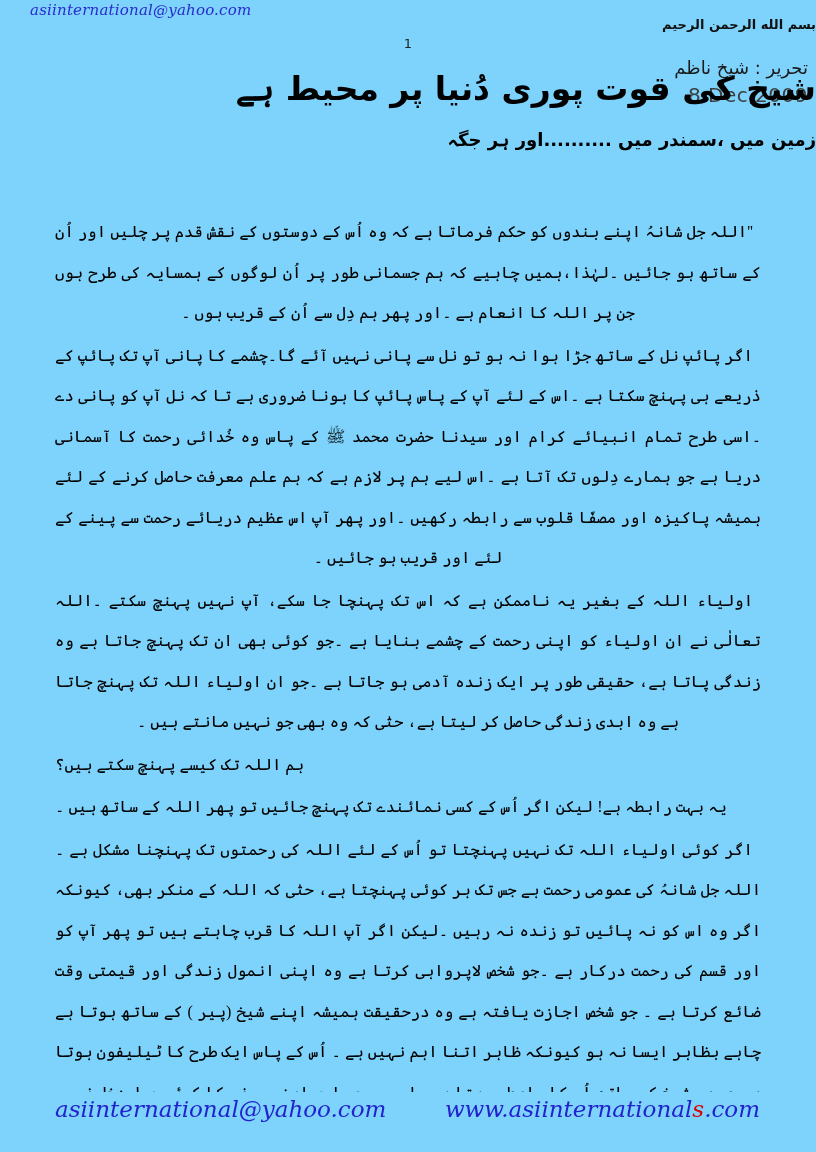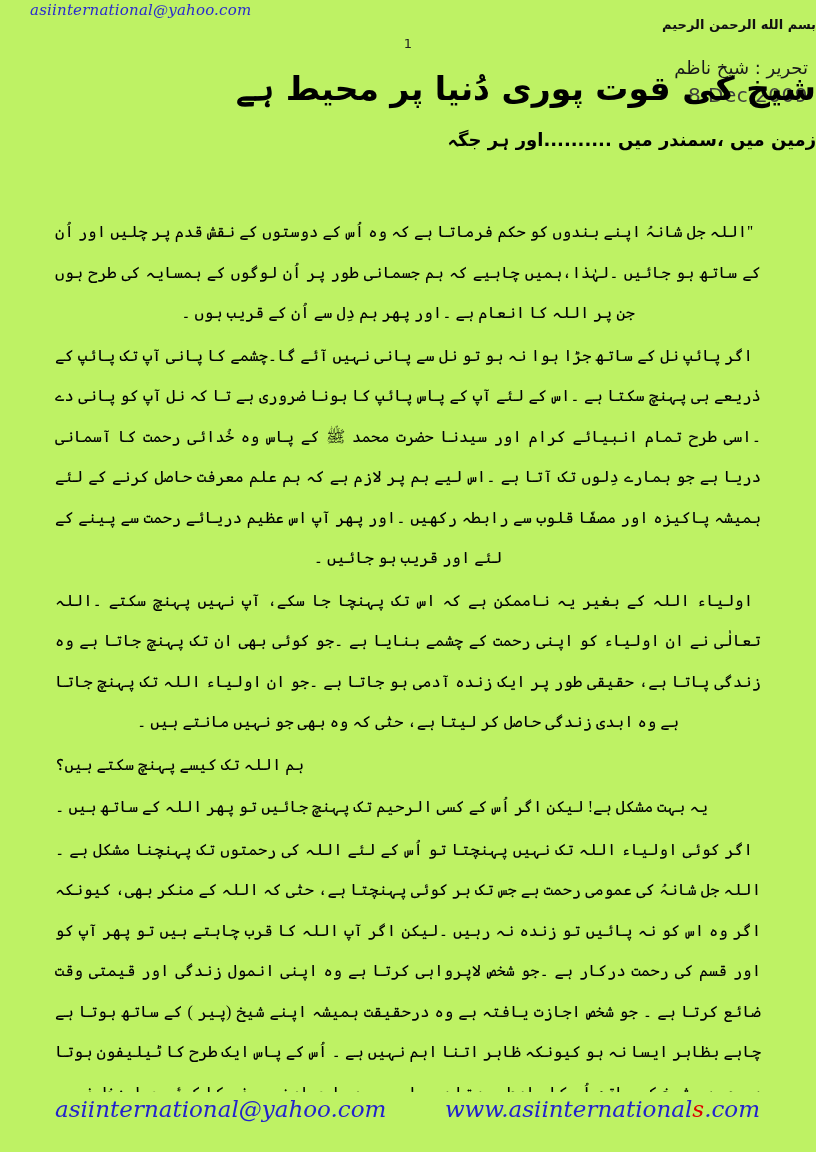--- a/index.html
+++ b/index.html
@@ -4,21 +4,21 @@
 <style>
   html, body {
     margin: 0;
     padding: 0;
     background: #ffffff;
   }
   .page {
     position: relative;
     width: 816px;
     height: 1152px;
-    background: #bef264;
+    background: #7dd3fc;
     overflow: hidden;
     font-family: "DejaVu Sans", sans-serif;
     color: #000000;
   }
 
   
   .header-email {
     position: absolute;
     top: 1px;
     left: 30px;
@@ -159,21 +159,21 @@
   <div class="title-block">
     <div class="doc-title">شیخ کی قوت پوری دُنیا پر محیط ہے</div>
     <div class="doc-subtitle">زمین میں ،سمندر میں ..........اور ہر جگہ</div>
   </div>
 
   <div class="body-text" lang="ur">
     <p class="para-justify">''اللہ جل شانہُ اپنے بندوں کو حکم فرماتا ہے کہ وہ اُس کے دوستوں کے نقش قدم پر چلیں اور اُن کے ساتھ ہو جائیں ۔لہٰذا،ہمیں چاہیے کہ ہم جسمانی طور پر اُن لوگوں کے ہمسایہ کی طرح ہوں جن پر اللہ کا انعام ہے ۔اور پھر ہم دِل سے اُن کے قریب ہوں ۔</p>
     <p class="para-justify">اگر پائپ نل کے ساتھ جڑا ہوا نہ ہو تو نل سے پانی نہیں آئے گا۔چشمے کا پانی آپ تک پائپ کے ذریعے ہی پہنچ سکتا ہے ۔اس کے لئے آپ کے پاس پائپ کا ہونا ضروری ہے تا کہ نل آپ کو پانی دے ۔اسی طرح تمام انبیائے کرام اور سیدنا حضرت محمد ﷺ کے پاس وہ خُدائی رحمت کا آسمانی دریا ہے جو ہمارے دِلوں تک آتا ہے ۔اس لیے ہم پر لازم ہے کہ ہم علم معرفت حاصل کرنے کے لئے ہمیشہ پاکیزہ اور مصفّا قلوب سے رابطہ رکھیں ۔اور پھر آپ اس عظیم دریائے رحمت سے پینے کے لئے اور قریب ہو جائیں ۔</p>
     <p class="para-justify">اولیاء اللہ کے بغیر یہ ناممکن ہے کہ اس تک پہنچا جا سکے،  آپ نہیں پہنچ سکتے ۔اللہ تعالٰی نے ان اولیاء کو اپنی رحمت کے چشمے بنایا ہے ۔جو کوئی بھی ان تک پہنچ جاتا ہے وہ زندگی پاتا ہے،  حقیقی طور پر ایک زندہ آدمی ہو جاتا ہے ۔جو ان اولیاء اللہ تک پہنچ جاتا ہے وہ ابدی زندگی حاصل کر لیتا ہے،  حتٰی کہ وہ بھی جو نہیں مانتے ہیں ۔</p>
     <p class="para-right">ہم اللہ تک کیسے پہنچ سکتے ہیں؟</p>
-    <p class="para-right">یہ بہت مشکل ہے!  لیکن اگر اُس کے کسی الرحيم تک پہنچ جائیں تو پھر اللہ کے ساتھ ہیں ۔</p>
+    <p class="para-right">یہ بہت رابطہ ہے!  لیکن اگر اُس کے کسی نمائندے تک پہنچ جائیں تو پھر اللہ کے ساتھ ہیں ۔</p>
     <p class="para-justify">اگر کوئی اولیاء اللہ تک نہیں پہنچتا تو اُس کے لئے اللہ کی رحمتوں تک پہنچنا مشکل ہے ۔اللہ جل شانہُ کی عمومی رحمت ہے جس تک ہر کوئی پہنچتا ہے،  حتٰی کہ اللہ کے منکر بھی،  کیونکہ اگر وہ اس کو نہ پائیں تو زندہ نہ رہیں ۔لیکن اگر آپ اللہ کا قرب چاہتے ہیں تو پھر آپ کو اور قسم کی رحمت درکار ہے ۔جو شخص لاپرواہی کرتا ہے وہ اپنی انمول زندگی اور قیمتی وقت ضائع کرتا ہے ۔ جو شخص اجازت یافتہ ہے وہ درحقیقت ہمیشہ اپنے شیخ (پیر ) کے ساتھ ہوتا ہے  چاہے بظاہر ایسا نہ ہو کیونکہ ظاہر اتنا اہم نہیں ہے ۔  اُس کے پاس ایک طرح کا ٹیلیفون ہوتا ہے جس پر شیخ کے ساتھ اُس کا رابطہ رہتا ہے ۔اس میں ہماری اپنی مرضی کا کوئی عمل دخل نہیں ہوتا ہے بلکہ یہ شیخ کی مرضی پر منحصر ہوتا ہے جو اسے حضور اکرم ﷺ کی موجودگی سے حاصل کرتا ہے ۔شیخ ہمیشہ حضور اکرم ﷺ کے ساتھ ہوتا ہے جو درحقیقت ہمیشہ اللہ جل شانہُ کے ساتھ ہوتے ہیں ۔</p>
   </div>
 
   <div class="footer">
     <a>asiinternational@yahoo.com</a>
     <a>
       <span>www.asiinternational</span><span class="accent-red">s</span><span>.com</span>
     </a>
   </div>
 

